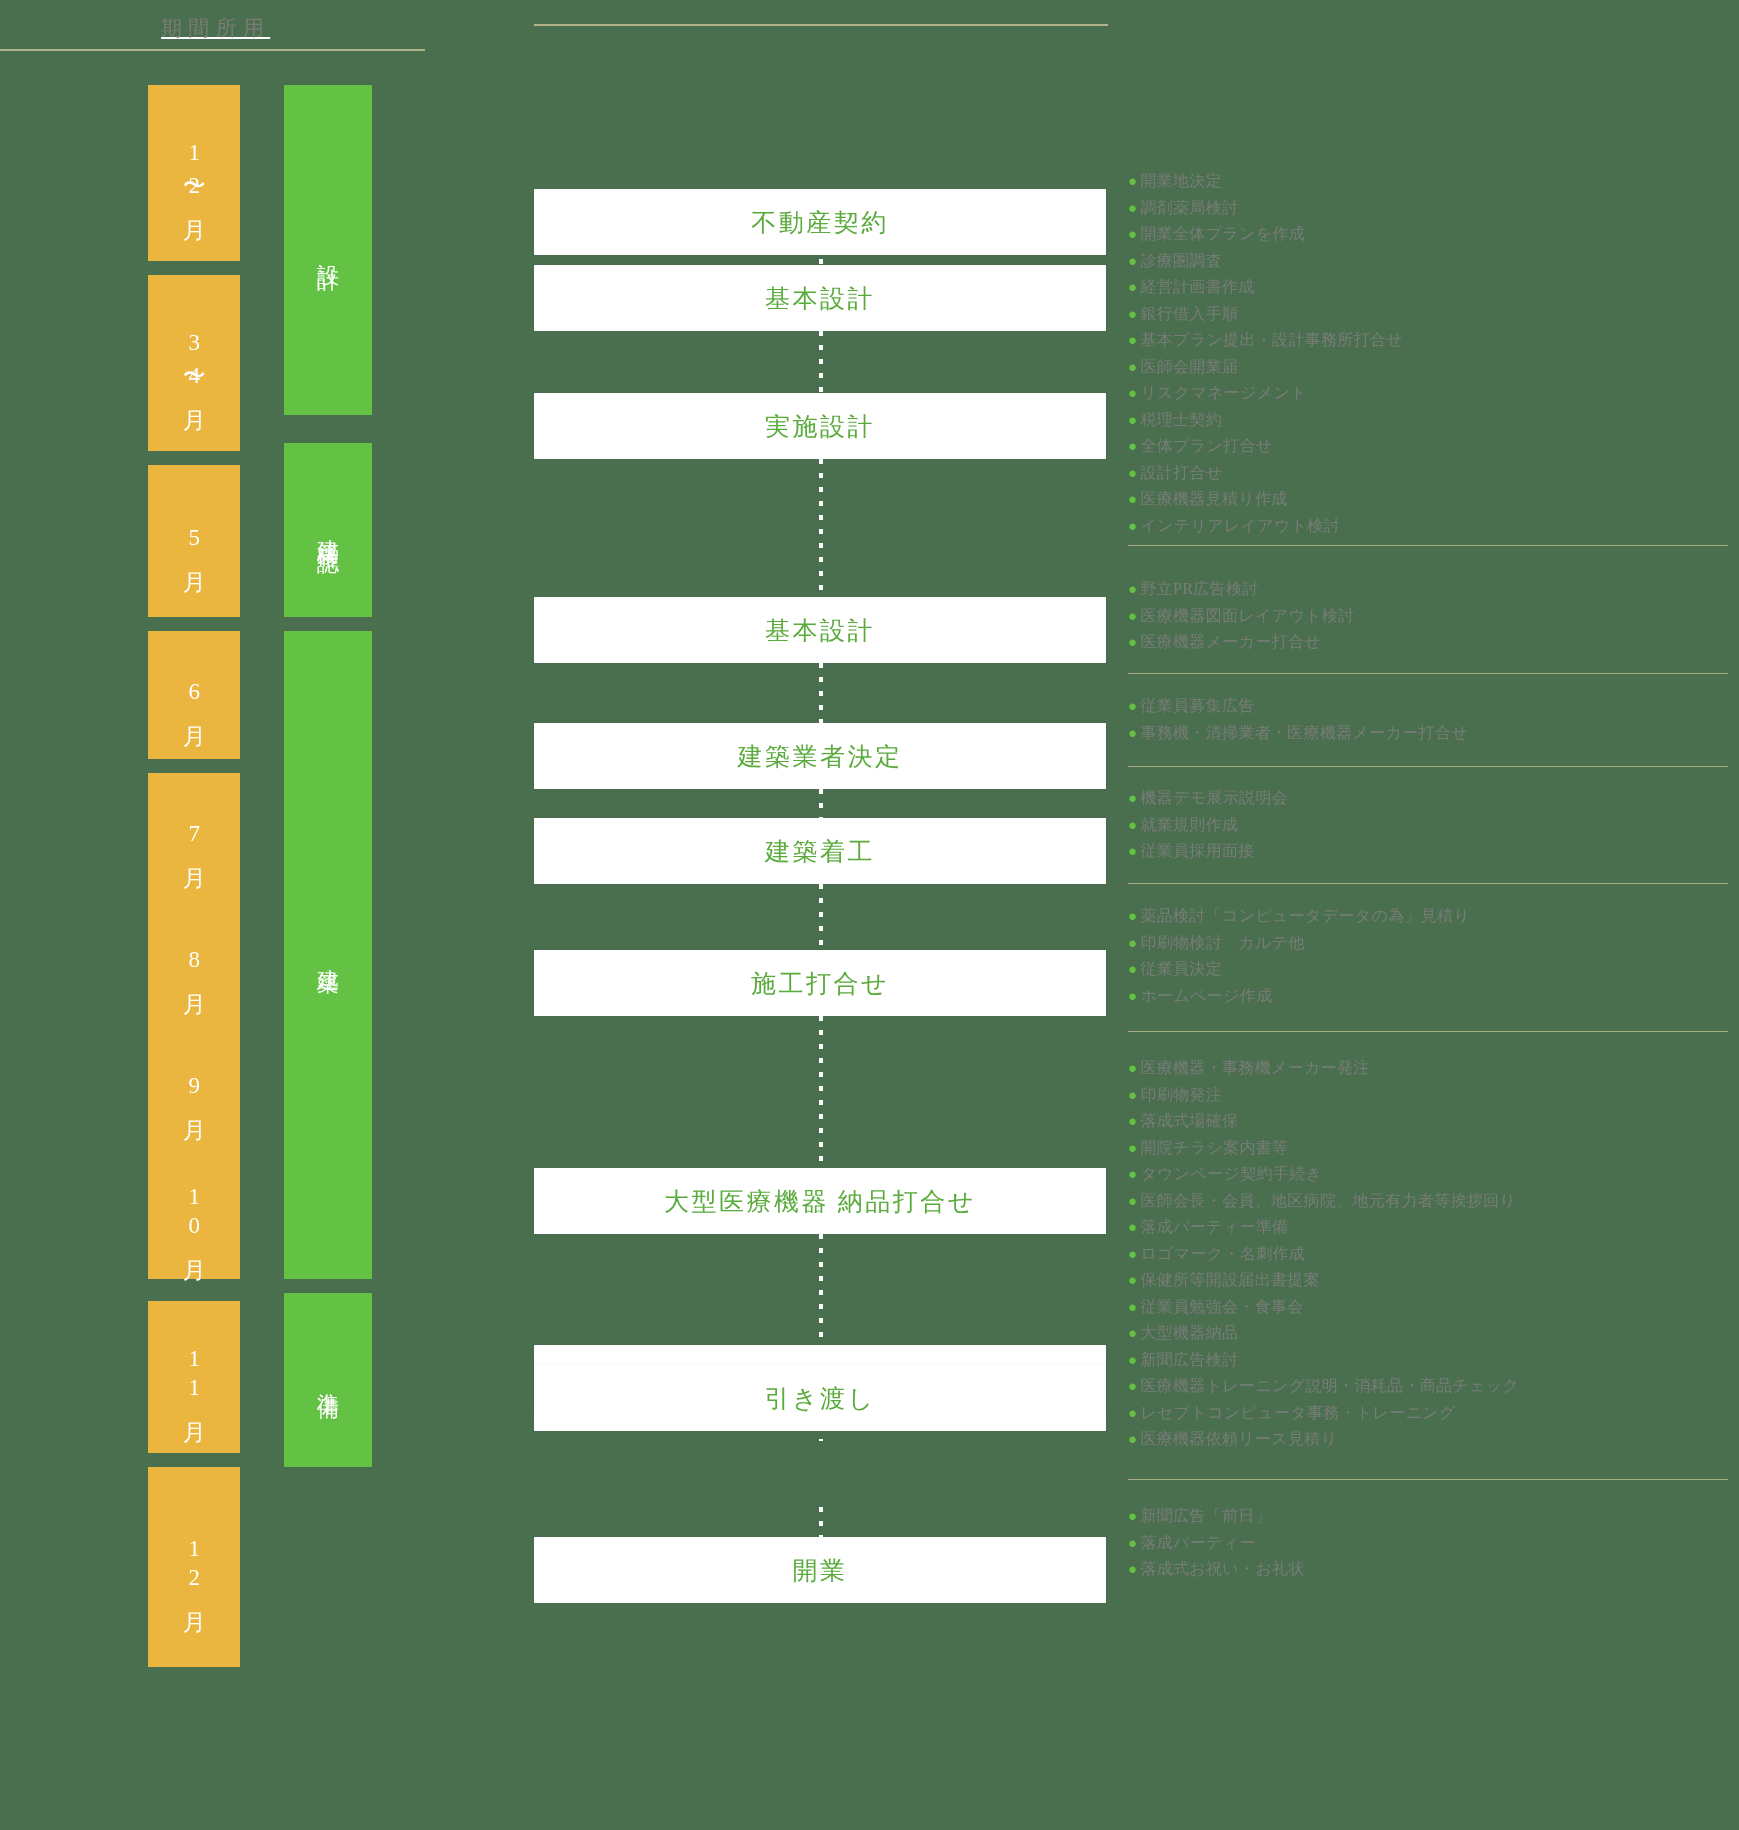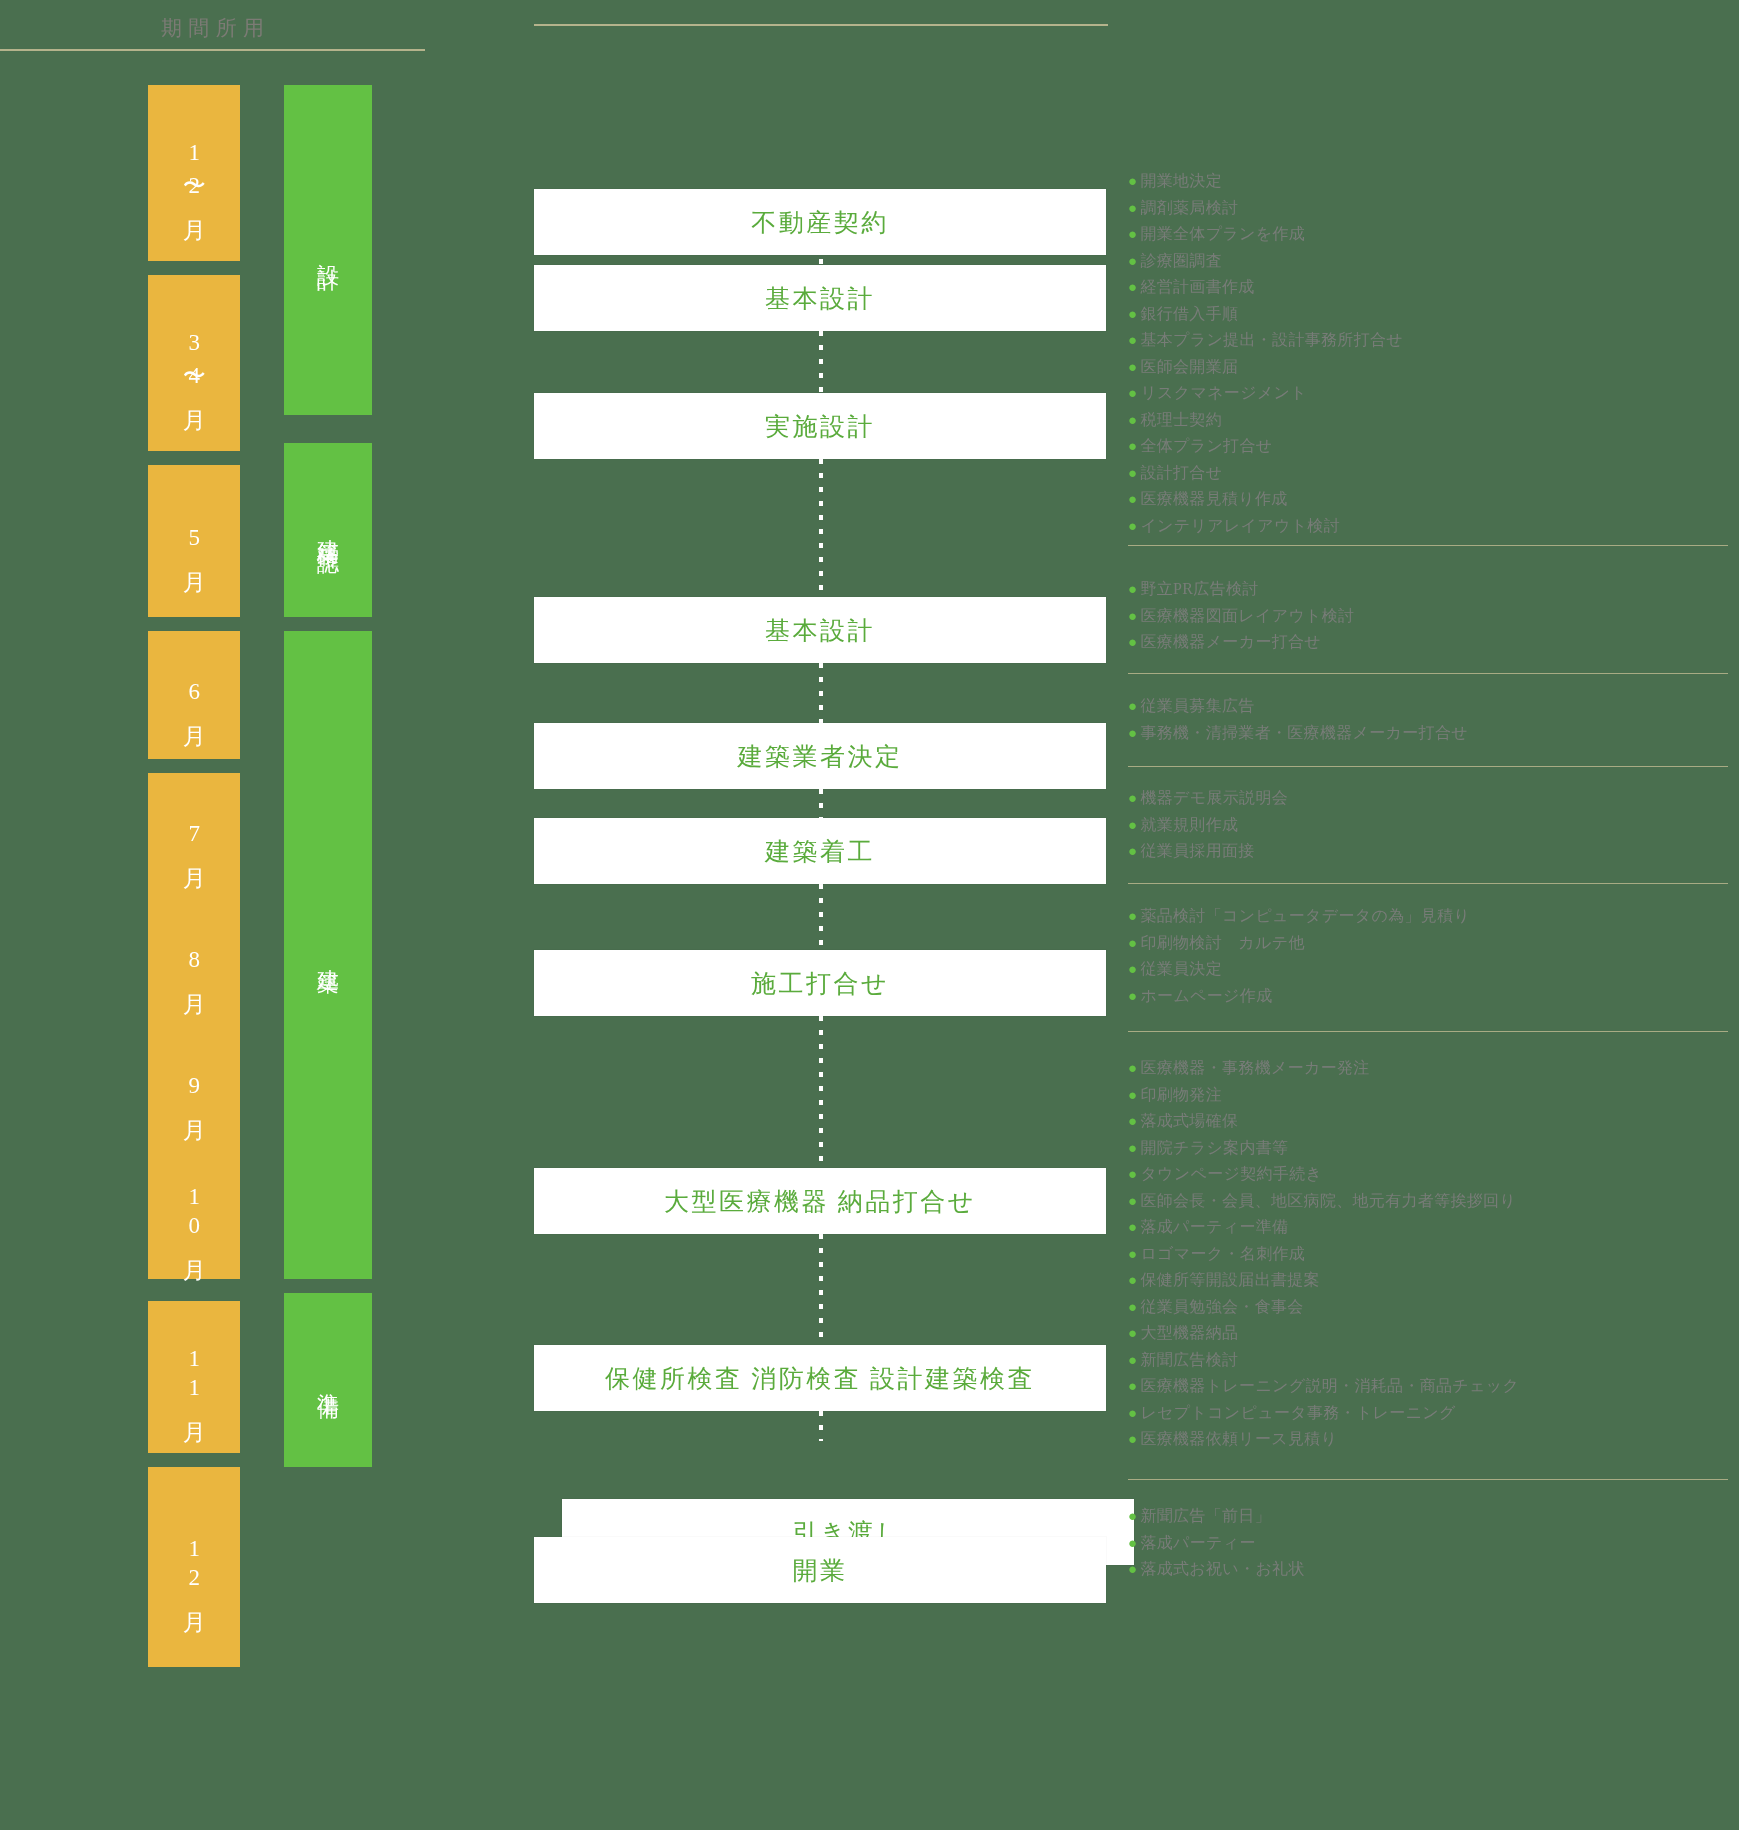--- a/index.html
+++ b/index.html
@@ -25,21 +25,21 @@
     width:1739px;
     box-sizing:border-box;
     padding:0;
   }
   .hcol{
     position:relative;
     box-sizing:border-box;
     padding-top:16px;
     padding-bottom:10px;
   }
-  .hcol-1{width:520px;}
+  .hcol-1{width:520px;text-decoration:underline;}
   .hcol-2{width:600px;}
   .hcol-3{width:619px;}
   .hrule{
     height:2px;
     background:#c8bf96;
     opacity:.85;
     margin-top:8px;
   }
   .hcol-1 .hrule{margin-left:0px;margin-right:95px;}
   .hcol-2 .hrule{margin-left:14px;margin-right:12px;}
@@ -246,21 +246,21 @@
           <div class="flow-dots" style="top: 1446px; height: 30px;"></div>
           <div class="flow-step" style="top: 128px;">不動産契約</div>
           <div class="flow-step" style="top: 204px;">基本設計</div>
           <div class="flow-step" style="top: 332px;">実施設計</div>
           <div class="flow-step" style="top: 536px;">基本設計</div>
           <div class="flow-step" style="top: 662px;">建築業者決定</div>
           <div class="flow-step" style="top: 757px;">建築着工</div>
           <div class="flow-step" style="top: 889px;">施工打合せ</div>
           <div class="flow-step" style="top: 1107px;">大型医療機器 納品打合せ</div>
           <div class="flow-step" style="top: 1284px;">保健所検査 消防検査 設計建築検査</div>
-          <div class="flow-step" style="top: 1438px; margin-left: 28px;">引き渡し</div>
+          <div class="flow-step" style="top: 1304px;">引き渡し</div>
           <div class="flow-step" style="top: 1476px;">開業</div>
         </div>
     </div>
 
     <div class="col-ops">
       <div class="ops-inner" id="ops-host">
           <div class="ops-group" style="position: absolute; top: 112px; left: 0px;">
             <div class="ops-item">
               <span class="ops-bullet">●</span>
               <span>開業地決定</span>

